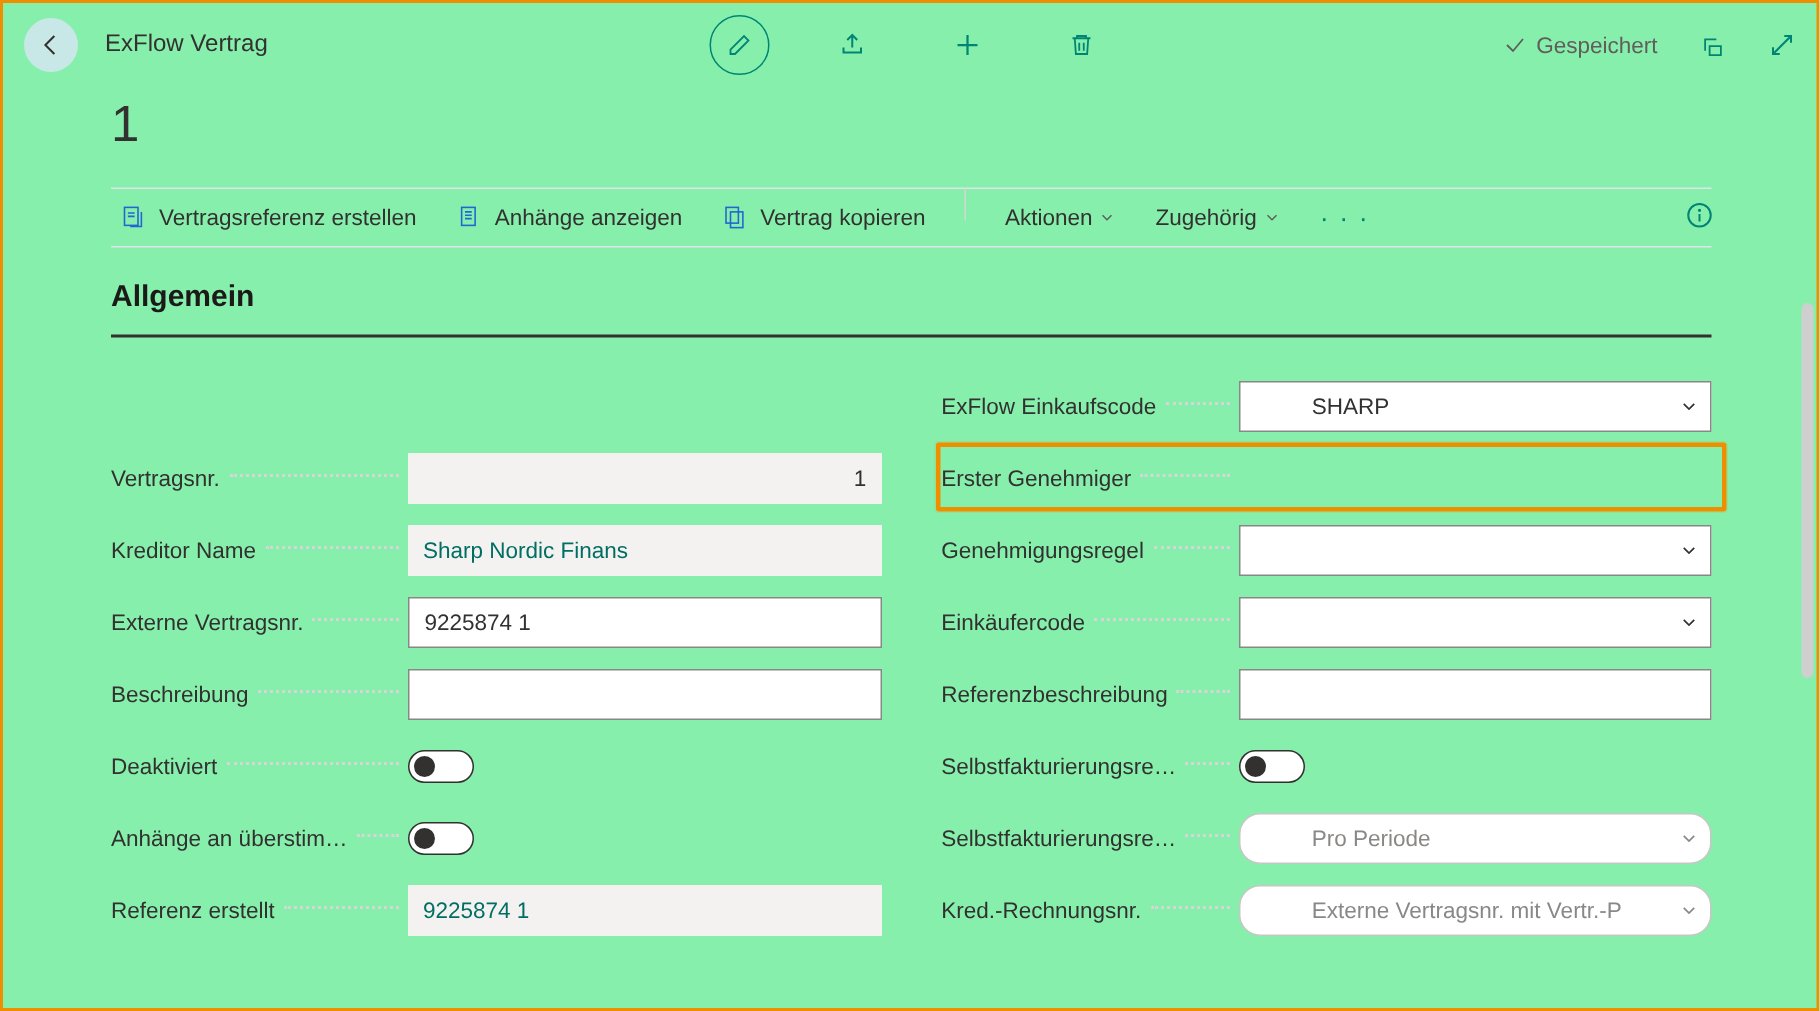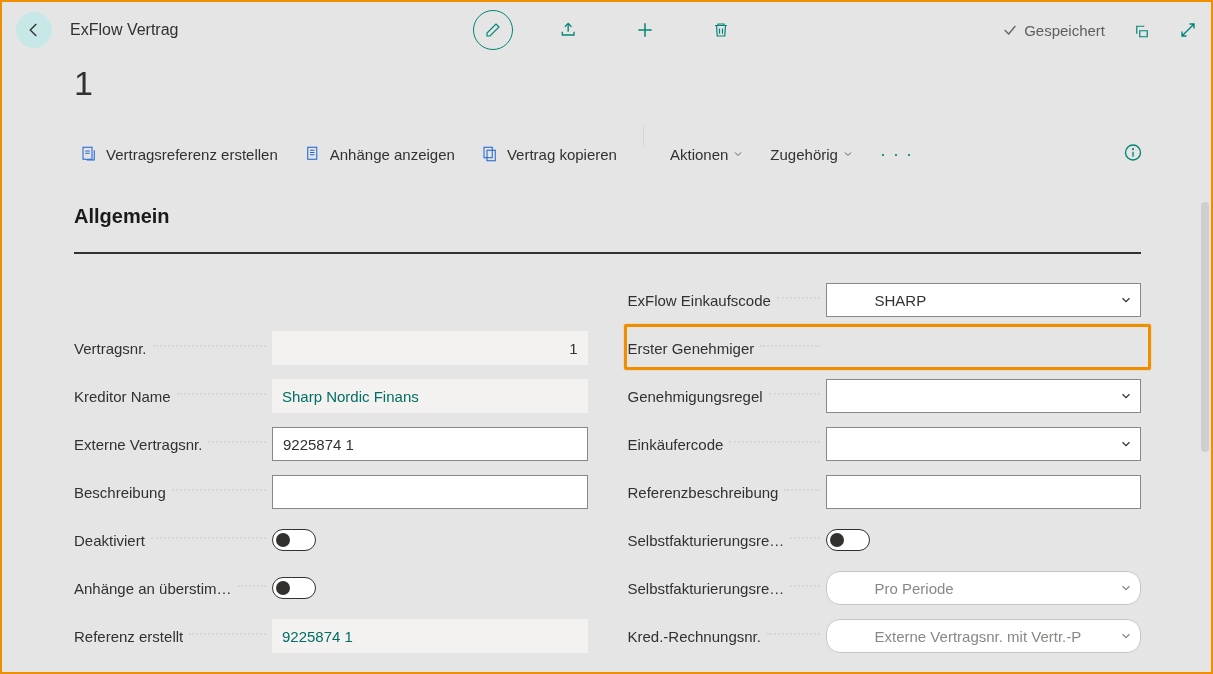--- a/index.html
+++ b/index.html
@@ -20,21 +20,21 @@
     font-family: "Segoe UI", -apple-system, BlinkMacSystemFont, sans-serif;
     font-size: 14px;
     color: var(--text);
     background: #fff;
   }
   .outer {
     width: 1213px; height: 674px;
     border: 2px solid var(--highlight);
     position: relative;
     overflow: hidden;
-    background: #e5e5e5;
+    background: #86efac;
   }
   .header {
     display: flex; align-items: center;
     height: 56px;
     padding: 0 14px;
   }
   .back-btn {
     width: 36px; height: 36px;
     border-radius: 50%;
     background: #c7e8e6;
@@ -78,21 +78,21 @@
     font-size: 34px; font-weight: 300; color: #323130;
     margin: 6px 0 22px 0;
     letter-spacing: 0.5px;
   }
 
   .actionbar-wrap { position: relative; }
   .actionbar-line-top { height:1px; background:#e1e4e7; position:absolute; left:0; right:10px; top:0; }
   .actionbar-line-bot { height:1px; background:#e1e4e7; position:absolute; left:0; right:10px; bottom:0; }
   .actionbar {
     display: flex; gap: 26px;
-    height: 58px;
+    height: 40px;
     padding: 0 6px;
     position: relative;
   }
   .action {
     display: flex; align-items: center; gap: 8px;
     font-size: 15px; color: #323130;
     cursor: pointer;
     white-space: nowrap;
   }
   .action svg.docicon { color: var(--icon-blue); }
@@ -101,21 +101,21 @@
   .chev-down { width:12px; height:12px; }
   .more-dots { color: var(--teal); font-size: 18px; letter-spacing: 1px; }
   .info-circle {
     position: absolute; right: 8px; top: 50%; transform: translateY(-50%);
     color: var(--teal); cursor: pointer;
   }
 
   .section-heading {
     font-size: 20px; font-weight: 600; color: #1b1a19;
     margin-top: 22px;
-    padding-bottom: 24px;
+    padding-bottom: 13px;
     border-bottom: 2px solid #323130;
     margin-right: 10px;
   }
 
   .form-area {
     display: flex; gap: 40px;
     margin-top: 22px;
     margin-right: 10px;
     align-items: flex-end;
   }

